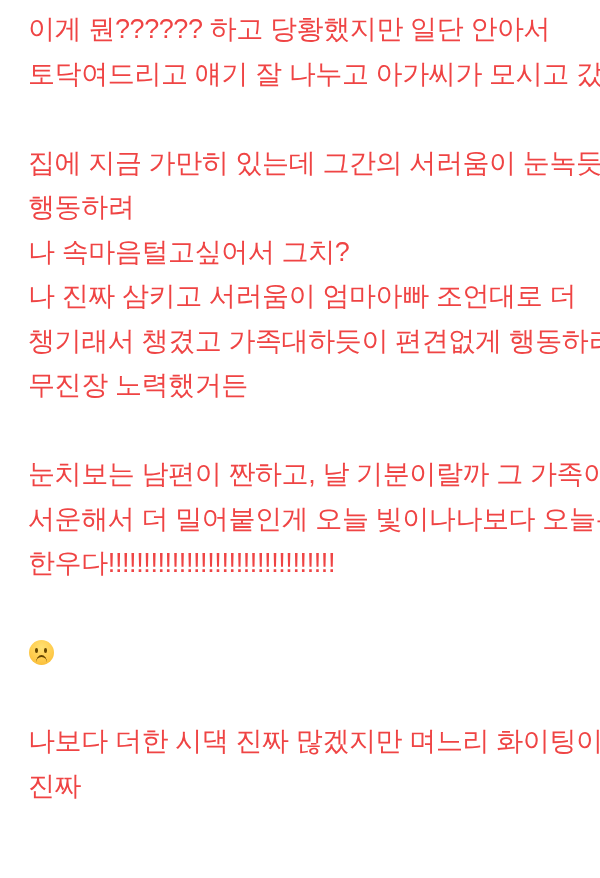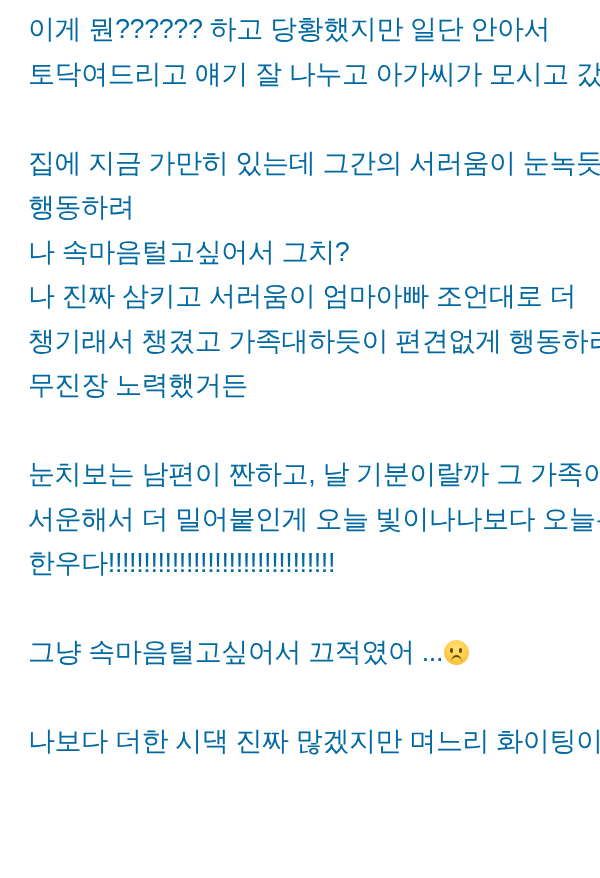--- a/index.html
+++ b/index.html
@@ -9,21 +9,21 @@
     }
     body {
       width: 600px;
       height: 878px;
       background: #ffffff;
       font-family: "Liberation Sans", "DejaVu Sans", sans-serif;
       overflow: hidden;
     }
     .post-body {
       padding: 7px 20px 0 28px;
-      color: #0369a1;
+      color: #ef4444;
       font-size: 27px;
       line-height: 44.5px;
       letter-spacing: -0.4px;
     }
     .line {
       min-height: 44.5px;
       white-space: nowrap;
     }
     
     .emoji-frown {
@@ -69,16 +69,17 @@
   <div class="line">행동하려</div>
   <div class="line">나 속마음털고싶어서 그치?</div>
   <div class="line">나 진짜 삼키고 서러움이 엄마아빠 조언대로 더</div>
   <div class="line">챙기래서 챙겼고 가족대하듯이 편견없게 행동하려</div>
   <div class="line">무진장 노력했거든</div>
   <div class="line"></div>
   <div class="line">눈치보는 남편이 짠하고, 날 기분이랄까 그 가족이</div>
   <div class="line">서운해서 더 밀어붙인게 오늘 빛이나나보다 오늘은</div>
   <div class="line">한우다!!!!!!!!!!!!!!!!!!!!!!!!!!!!!!!!</div>
   <div class="line"></div>
-  <div class="line"><span>그냥 속마음털고싶어서 끄적였어 ...</span><span class="emoji-frown"></span></div>
+  <div class="line"><span class="emoji-frown"></span></div>
   <div class="line"></div>
   <div class="line">나보다 더한 시댁 진짜 많겠지만 며느리 화이팅이야</div>
+  <div class="line">진짜</div>
 </div>
 
 </body></html>

